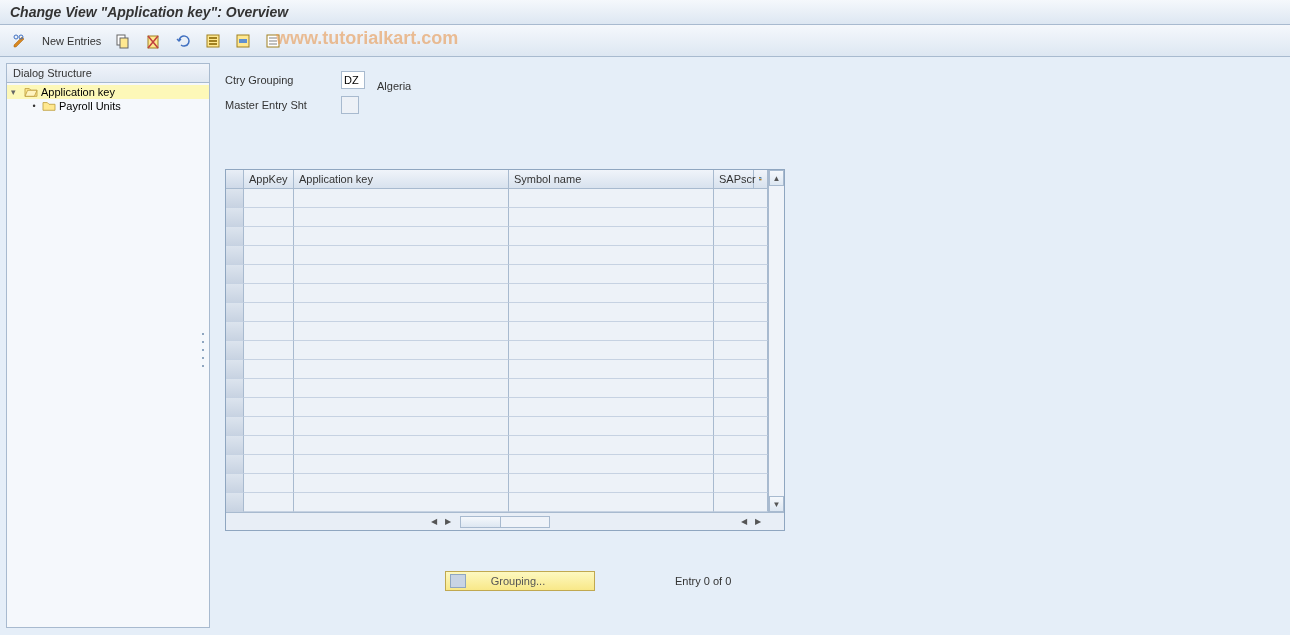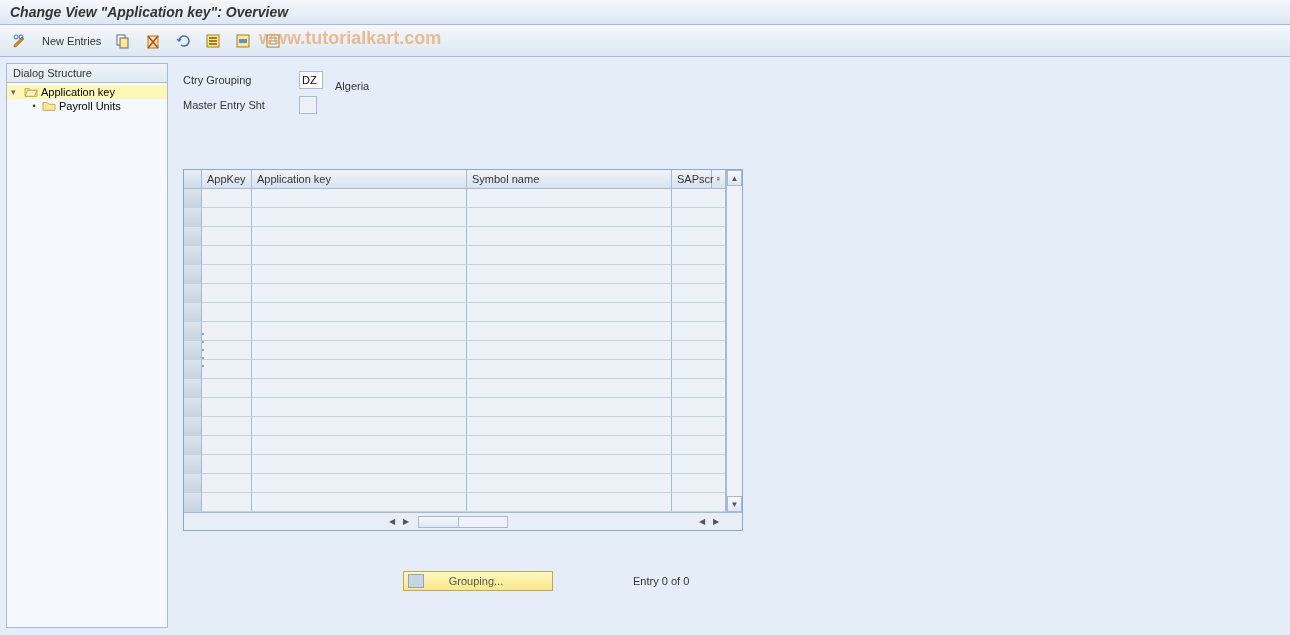--- a/index.html
+++ b/index.html
@@ -33,33 +33,33 @@
       cursor: pointer;
       display: flex;
       align-items: center;
       font-size: 11px;
       color: #333;
     }
     .toolbar-icon { width: 16px; height: 16px; display: inline-block; }
     
     .watermark {
       position: absolute;
-      left: 259px;
+      left: 276px;
       top: 3px;
       font-size: 18px;
       font-weight: bold;
       color: #E89850;
       opacity: 0.6;
       pointer-events: none;
     }
     
     .main-area { display: flex; height: calc(100% - 58px); }
     
     .sidebar {
-      width: 162px;
+      width: 204px;
       background: #F5F8FC;
       border: 1px solid #A8BACF;
       margin: 6px;
       margin-right: 0;
     }
     .sidebar-header {
       background: linear-gradient(to bottom, #F0F4FA 0%, #E0E8F2 100%);
       border-bottom: 1px solid #A8BACF;
       padding: 3px 6px;
       font-size: 11px;

